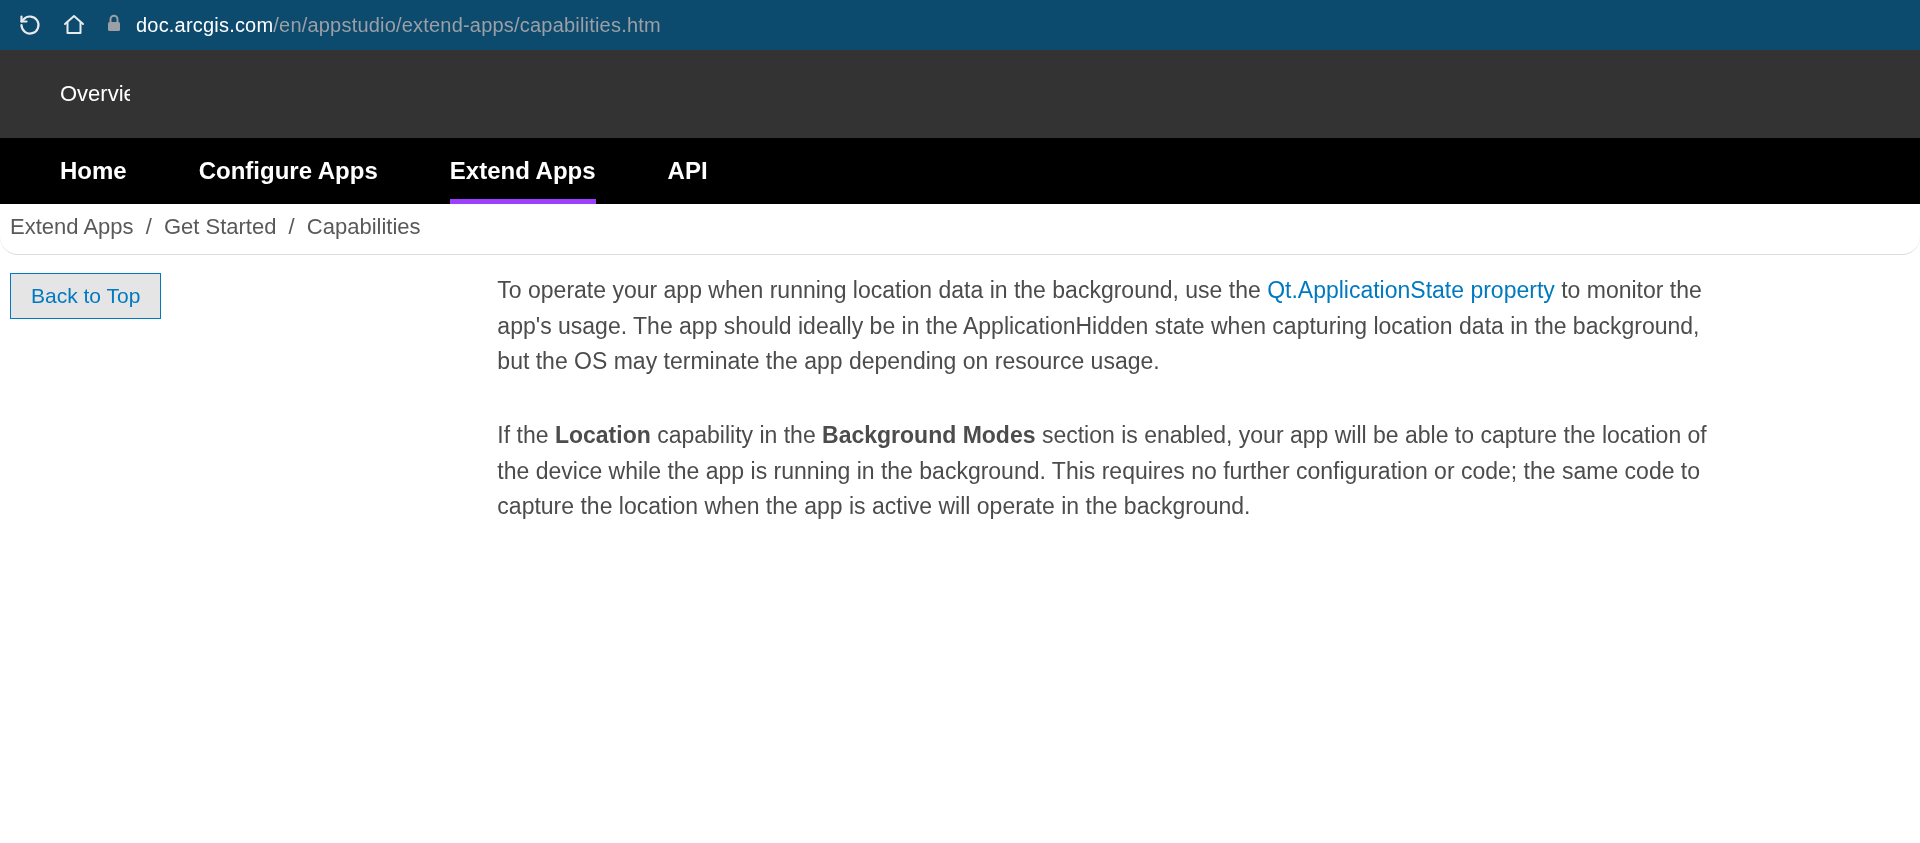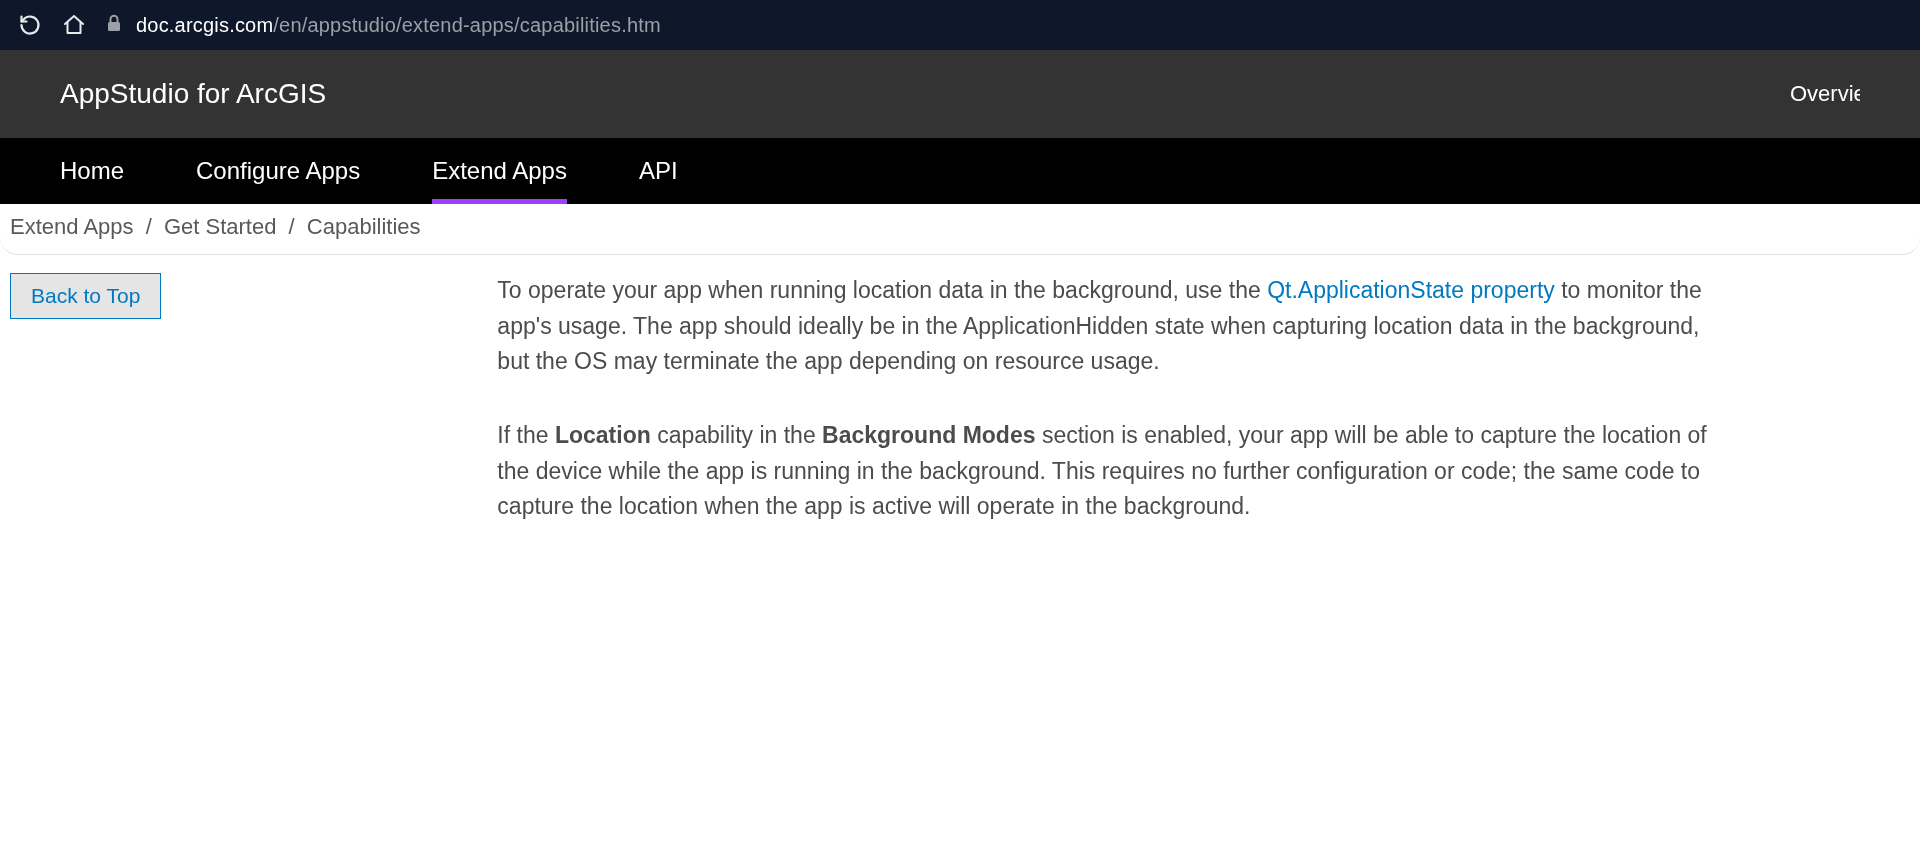--- a/index.html
+++ b/index.html
@@ -8,21 +8,21 @@
       box-sizing: border-box;
     }
     body {
       font-family: "Avenir Next", "Helvetica Neue", Arial, sans-serif;
       width: 1920px;
       background: #ffffff;
       overflow-x: hidden;
     }
     
     .browser-bar {
-      background: #0f172a;
+      background: #0c4a6e;
       height: 50px;
       display: flex;
       align-items: center;
       padding: 0 18px;
       gap: 20px;
     }
     .browser-icon {
       color: #e8eaed;
       display: flex;
       align-items: center;
@@ -74,21 +74,21 @@
       background: #000000;
       height: 66px;
       display: flex;
       align-items: center;
       padding: 0 60px;
       gap: 72px;
     }
     .nav-item {
       color: #ffffff;
       font-size: 24px;
-      font-weight: 400;
+      font-weight: 700;
       cursor: pointer;
       height: 66px;
       display: flex;
       align-items: center;
       position: relative;
     }
     .nav-item.active::after {
       content: "";
       position: absolute;
       bottom: 0;
@@ -182,21 +182,20 @@
       <svg width="16" height="18" viewBox="0 0 16 18" fill="currentColor">
         <rect x="2" y="8" width="12" height="9" rx="1.5"></rect>
         <path d="M4.5 8 V5.2 a3.5 3.5 0 0 1 7 0 V8" fill="none" stroke="currentColor" stroke-width="2"></path>
       </svg>
     </span>
     <span><span class="domain">doc.arcgis.com</span><span>/en/appstudio/extend-apps/capabilities.htm</span></span>
   </div>
 </div>
 
 <div class="site-header">
-  <div class="site-title">AppStudio for ArcGIS</div>
   <div class="site-header-right">Overview</div>
 </div>
 
 <div class="nav-bar">
   <div class="nav-item">Home</div>
   <div class="nav-item">Configure Apps</div>
   <div class="nav-item active">Extend Apps</div>
   <div class="nav-item">API</div>
 </div>
 

